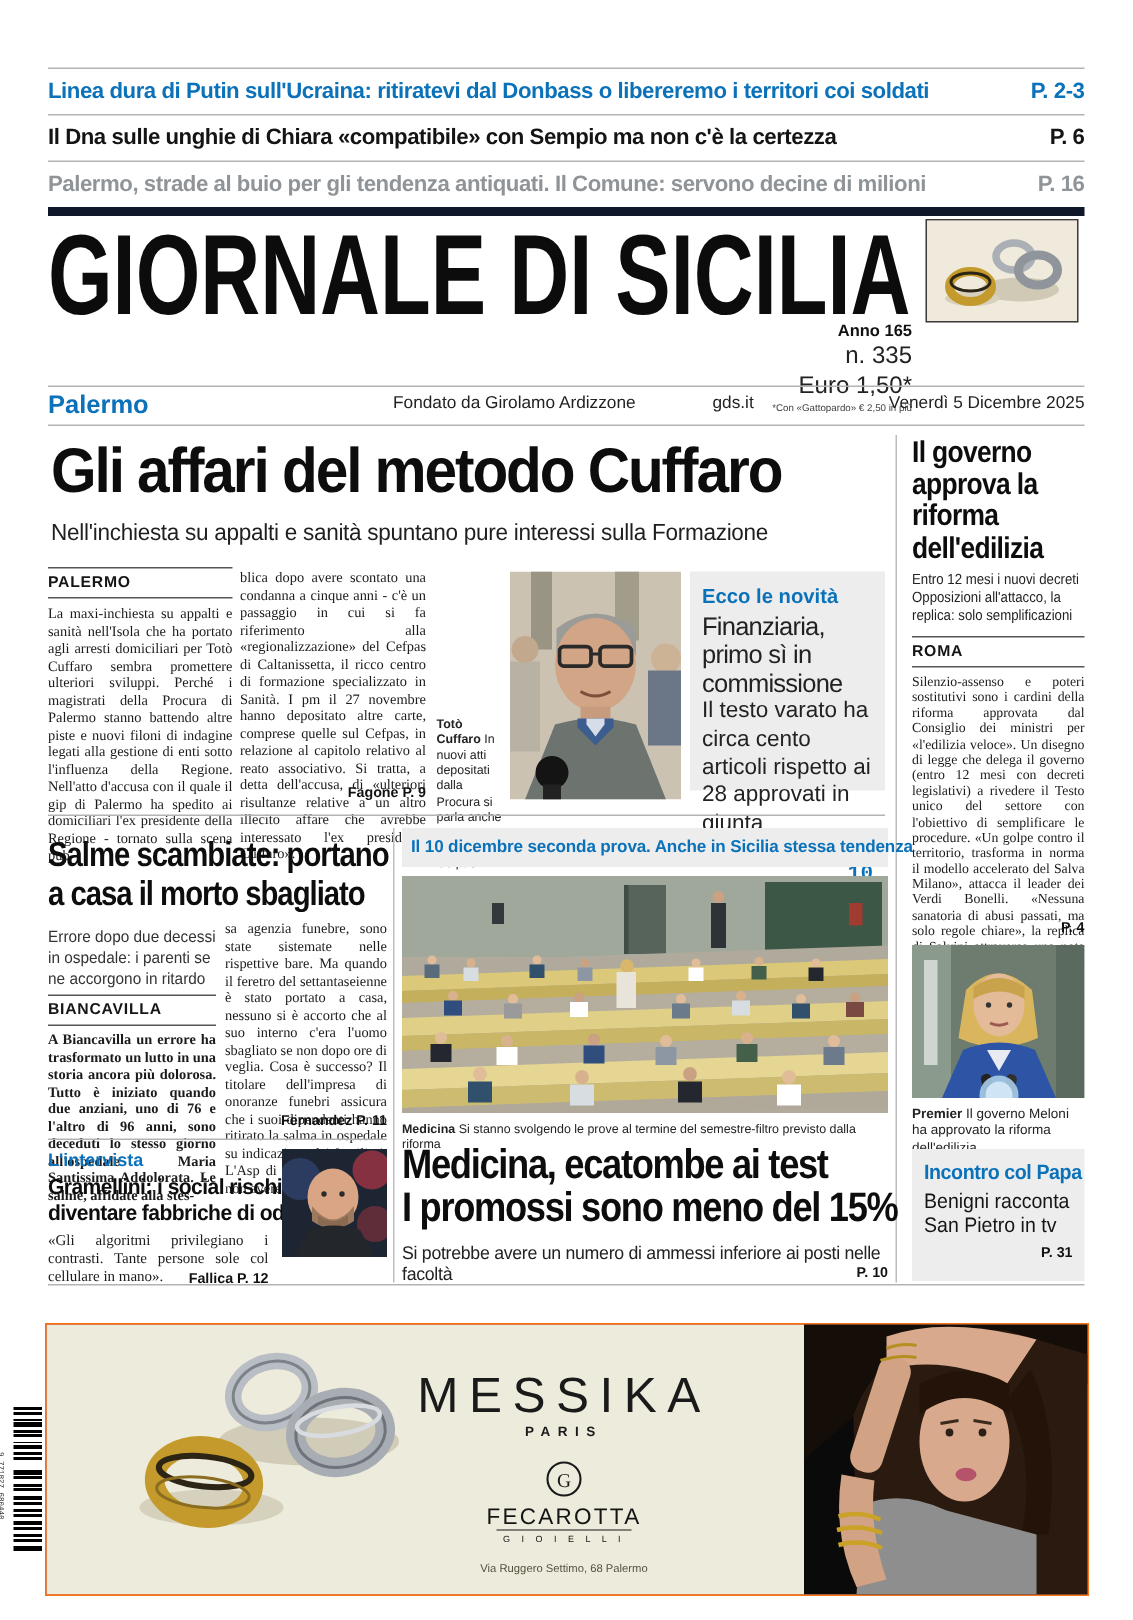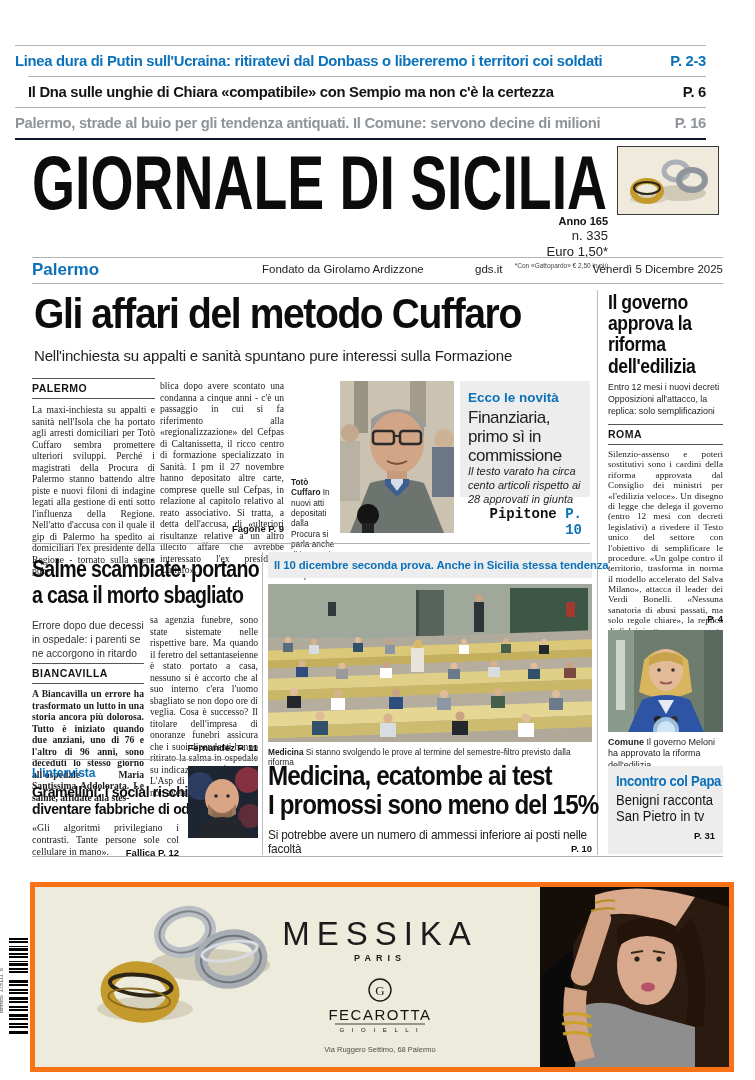--- a/index.html
+++ b/index.html
@@ -4,29 +4,29 @@
 <style>
   html,body{margin:0;padding:0;background:#fff;}
   .page{position:relative;width:755px;height:1080px;background:#fff;overflow:hidden;
         font-family:"Liberation Sans",sans-serif;color:#111;}
   .abs{position:absolute;}
   .rule{background:#b3b3b3;}
   .vrule{background:#bdbdbd;}
   .blue{color:#0b72ba;}
   .gray{color:#8f9498;}
   
-  .strip{left:15px;top:45px;width:691px;border-bottom:2px solid #0f172a;}
+  .strip{left:32px;top:45px;width:691px;border-bottom:6px solid #0f172a;}
   .strip-row{display:flex;justify-content:space-between;align-items:center;height:30px;
              border-top:1px solid #b3b3b3;font-weight:bold;font-size:14.8px;letter-spacing:-0.3px;white-space:nowrap;}
   .strip-row .pg{margin-left:10px;}
-  .c-dark{color:#141414;margin-left:13px;}
+  .c-dark{color:#141414;}
   
   .issue{top:215px;right:147px;text-align:right;line-height:1.22;}
   .issue .b{font-weight:bold;font-size:11px;}
-  .issue .n{font-size:13px;color:#222;text-align:right;}
+  .issue .n{font-size:16px;color:#222;text-align:right;}
   .issue .tiny{font-size:6.5px;color:#444;margin-top:2px;}
   .thumb{left:617px;top:146px;width:100px;height:67px;border:1px solid #3a3a3a;background:#efeadb;}
   
   .dateline{left:32px;top:257px;width:691px;height:25px;border-top:1px solid #b3b3b3;border-bottom:1px solid #b3b3b3;}
   .dateline span{position:absolute;top:5px;font-size:11.5px;color:#222;}
   .dl-city{left:0;top:2px !important;font-size:17px !important;font-weight:bold;color:#0b72ba !important;}
   .dl-date{right:0;}
   
   .hl{font-weight:bold;color:#0d0d0d;transform-origin:left top;}
   .lead-hl{left:34px;top:290px;font-size:42px;letter-spacing:-1.5px;white-space:nowrap;transform:scaleX(0.93);}
@@ -43,21 +43,21 @@
   
   .band{left:268px;top:552px;width:324px;height:26px;background:#ededed;}
   .band div{font-size:11.4px;font-weight:bold;color:#0b72ba;line-height:26px;padding-left:6px;letter-spacing:-0.1px;white-space:nowrap;}
   .med-hl{font-size:27.5px;letter-spacing:-1px;white-space:nowrap;transform:scaleX(0.88);transform-origin:left top;font-weight:bold;color:#0d0d0d;line-height:1.07;}
   
   .salme-hl{font-size:23px;letter-spacing:-0.8px;white-space:nowrap;transform:scaleX(0.85);transform-origin:left top;font-weight:bold;line-height:1.13;color:#0d0d0d;}
   
   .ed-hl{font-size:20px;letter-spacing:-0.5px;transform:scaleX(0.88);transform-origin:left top;font-weight:bold;line-height:1.06;width:134px;color:#0d0d0d;}
   .ed-deck{font-size:9.8px;line-height:1.25;color:#222;transform:scaleX(0.9);transform-origin:left top;width:131px;}
   
-  .ad{left:30px;top:882px;width:694px;height:180px;border:5px solid #f97316;background:#c2410c;}
+  .ad{left:30px;top:882px;width:694px;height:180px;border:1px solid #f97316;background:#c2410c;}
   .barcode{left:9px;top:938px;width:19px;height:96px;}
   .bc{width:100%;background:repeating-linear-gradient(180deg,#000 0 2px,#fff 2px 3px,#000 3px 5px,#fff 5px 8px,#000 8px 9px,#fff 9px 10px,#000 10px 13px,#fff 13px 15px);}
   .bc-digits{position:absolute;left:-6px;top:30px;font-size:5px;color:#333;transform:rotate(90deg);transform-origin:left top;white-space:nowrap;font-family:"Liberation Mono",monospace;}
 </style>
 </head>
 <body>
 
 <div class="page">
 
   <div class="abs strip">
@@ -138,25 +138,25 @@
     <line x1="54" y1="55" x2="60" y2="55" stroke="#2a2a2a" stroke-width="2"></line>
     <path d="M47 80 Q57 86 67 80" stroke="#7c4f3a" stroke-width="2" fill="none"></path>
     <rect x="47" y="90" width="20" height="14" fill="#c79c7e"></rect>
     <path d="M10 152 L30 102 Q57 94 84 102 L104 152 Z" fill="#6d7470"></path>
     <path d="M45 104 L57 116 L69 104 L69 98 L45 98 Z" fill="#3c5d8f"></path>
     <path d="M51 102 L57 110 L63 102 L63 98 L51 98 Z" fill="#d7dde8"></path>
     <circle cx="28" cy="134" r="11" fill="#141414"></circle>
     <rect x="22" y="142" width="12" height="10" fill="#222"></rect>
   </svg>
 
-  <div class="abs graybox" style="left:460px;top:381px;width:130px;height:116px;box-sizing:border-box;padding:9px 8px;display:flex;flex-direction:column;">
+  <div class="abs graybox" style="left:460px;top:381px;width:130px;height:146px;box-sizing:border-box;padding:9px 8px;display:flex;flex-direction:column;">
     <div class="boxkick" style="font-size:13.5px;">Ecco le novità</div>
     <div style="font-size:17px;letter-spacing:-0.5px;line-height:1.12;color:#222;margin-top:3px;">Finanziaria, primo sì in commissione</div>
     <div style="flex:1"></div>
-    <div style="font-size:11px;line-height:1.25;color:#222;font-style:italic;">Il testo varato ha circa cento articoli rispetto ai 28 approvati in giunta</div>
+    <div style="font-size:15px;line-height:1.25;color:#222;">Il testo varato ha circa cento articoli rispetto ai 28 approvati in giunta</div>
     <div class="byline" style="font-size:14px;font-family:Liberation Mono, monospace;">
       <span>Pipitone</span>
       <span class="blue">P. 10</span>
     </div>
   </div>
 
   <div class="abs rule" style="left:32px;top:543px;width:558px;height:1px;"></div>
 
   <div class="abs ed-hl" style="left:608px;top:292px;">Il governo approva la riforma dell'edilizia</div>
   <div class="abs ed-deck" style="left:608px;top:381px;">Entro 12 mesi i nuovi decreti Opposizioni all'attacco, la replica: solo semplificazioni</div>
@@ -177,21 +177,21 @@
     <path d="M52 52 Q58 55 64 52" stroke="#9c5a52" stroke-width="2" fill="none"></path>
     <path d="M20 102 L34 70 Q58 60 82 70 L96 102 Z" fill="#2e55a5"></path>
     <path d="M50 70 L58 84 L66 70 Z" fill="#e8ecf2"></path>
     <rect x="47" y="86" width="7" height="16" rx="3" fill="#222" transform="rotate(-12 50 94)"></rect>
     <rect x="62" y="86" width="7" height="16" rx="3" fill="#303030" transform="rotate(10 65 94)"></rect>
     <circle cx="58" cy="100" r="13" fill="#a8cce8" opacity="0.9"></circle>
     <circle cx="58" cy="100" r="9" fill="#cfe4f4"></circle>
   </svg>
 
   <div class="abs cap" style="left:608px;top:737px;width:115px;font-size:9px;">
-    <b>Comune</b>
+    <b>Premier</b>
     <span>Il governo Meloni ha approvato la riforma dell'edilizia</span>
   </div>
 
   <div class="abs graybox" style="left:608px;top:766px;width:115px;height:88px;box-sizing:border-box;padding:8px;">
     <div class="boxkick" style="font-size:13.8px;letter-spacing:-0.3px;white-space:nowrap;transform:scaleX(0.95);transform-origin:left top;">Incontro col Papa</div>
     <div style="font-size:14px;line-height:1.12;color:#151515;margin-top:4px;transform:scaleX(0.93);transform-origin:left top;width:107px;">Benigni racconta San Pietro in tv</div>
     <div class="byline blue" style="margin-top:6px;">P. 31</div>
   </div>
 
   <div class="abs" style="left:262px;top:552px;width:1px;height:303px;">

